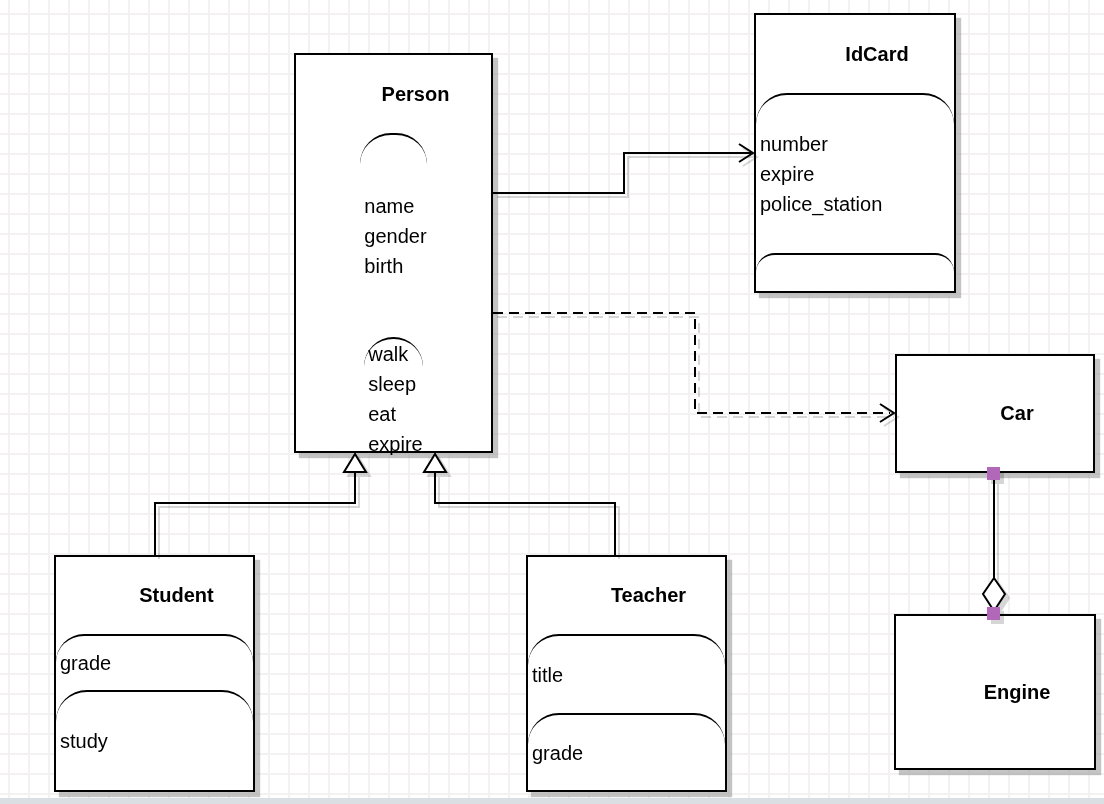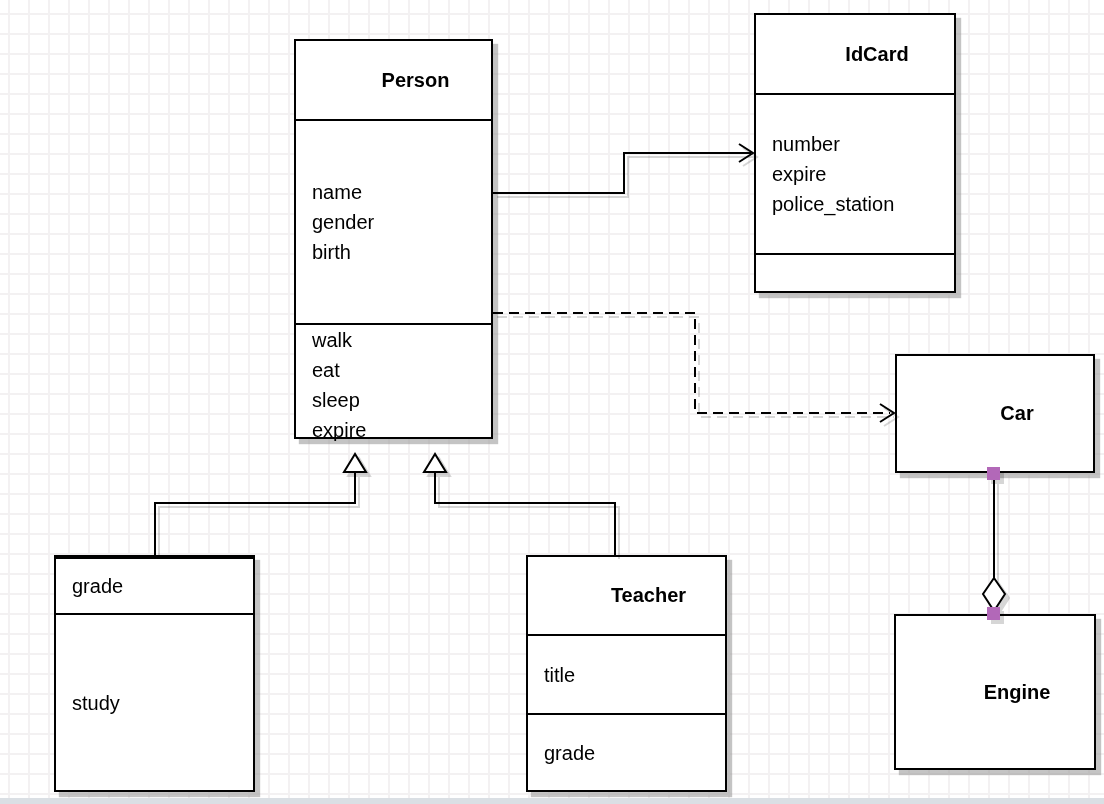--- a/index.html
+++ b/index.html
@@ -28,51 +28,51 @@
     box-shadow:5px 5px 1px rgba(148,148,148,0.55);
     z-index:2;
   }
   .uml-title{
     display:flex;align-items:center;justify-content:center;
     font-weight:bold;font-size:20px;color:#000;flex:none;padding-left:44px;
   }
   .uml-sect{
     box-sizing:border-box;border-top:2px solid #000;
     display:flex;flex-direction:column;justify-content:center;
-    padding-left:16px;flex:none;
+    padding-left:4px;flex:none;border-radius:31px;
   }
   .uml-sect.grow{flex:1 1 auto;}
   .uml-line{font-size:20px;line-height:30px;color:#000;white-space:pre;}
   .single .uml-title{flex:1 1 auto;}
   svg.connectors{
     position:absolute;left:0;top:0;z-index:3;pointer-events:none;
     filter:drop-shadow(4px 4px 0.6px rgba(0,0,0,0.16));
   }
   svg .wire{stroke:#000;stroke-width:2;fill:none;}
   svg .wire-dashed{stroke:#000;stroke-width:2;fill:none;stroke-dasharray:10 6;}
   svg .open-arrow{stroke:#000;stroke-width:2;fill:none;}
   svg .hollow{stroke:#000;stroke-width:2;fill:#fff;}
   svg .endpoint{fill:var(--endpoint,#b268b8);}
 </style>
 </head>
 <body>
 
 <div class="canvas">
 
-  <div class="uml-class" style="left:294px;top:39px;width:199px;height:400px;">
+  <div class="uml-class" style="left:294px;top:53px;width:199px;height:400px;align-items:center;">
     <div class="uml-title" style="height:78px">Person</div>
     <div class="uml-sect" style="height:204px">
       <div class="uml-line">name</div>
       <div class="uml-line">gender</div>
       <div class="uml-line">birth</div>
     </div>
     <div class="uml-sect grow">
       <div class="uml-line">walk</div>
+      <div class="uml-line">sleep</div>
       <div class="uml-line">eat</div>
-      <div class="uml-line">sleep</div>
       <div class="uml-line">expire</div>
     </div>
   </div>
 
   <div class="uml-class" style="left:754px;top:13px;width:202px;height:280px;">
     <div class="uml-title" style="height:78px">IdCard</div>
     <div class="uml-sect" style="height:160px">
       <div class="uml-line">number</div>
       <div class="uml-line">expire</div>
       <div class="uml-line">police_station</div>
@@ -82,20 +82,21 @@
 
   <div class="uml-class single" style="left:895px;top:354px;width:200px;height:119px;justify-content:center;">
     <div class="uml-title">Car</div>
   </div>
 
   <div class="uml-class single" style="left:894px;top:614px;width:202px;height:156px;justify-content:center;">
     <div class="uml-title">Engine</div>
   </div>
 
   <div class="uml-class" style="left:54px;top:555px;width:201px;height:237px;">
+    <div class="uml-title" style="height:77px">Student</div>
     <div class="uml-sect" style="height:56px">
       <div class="uml-line">grade</div>
     </div>
     <div class="uml-sect grow">
       <div class="uml-line">study</div>
     </div>
   </div>
 
   <div class="uml-class" style="left:514px;top:555px;width:201px;height:237px;margin-left:12px;">
     <div class="uml-title" style="height:77px">Teacher</div>

